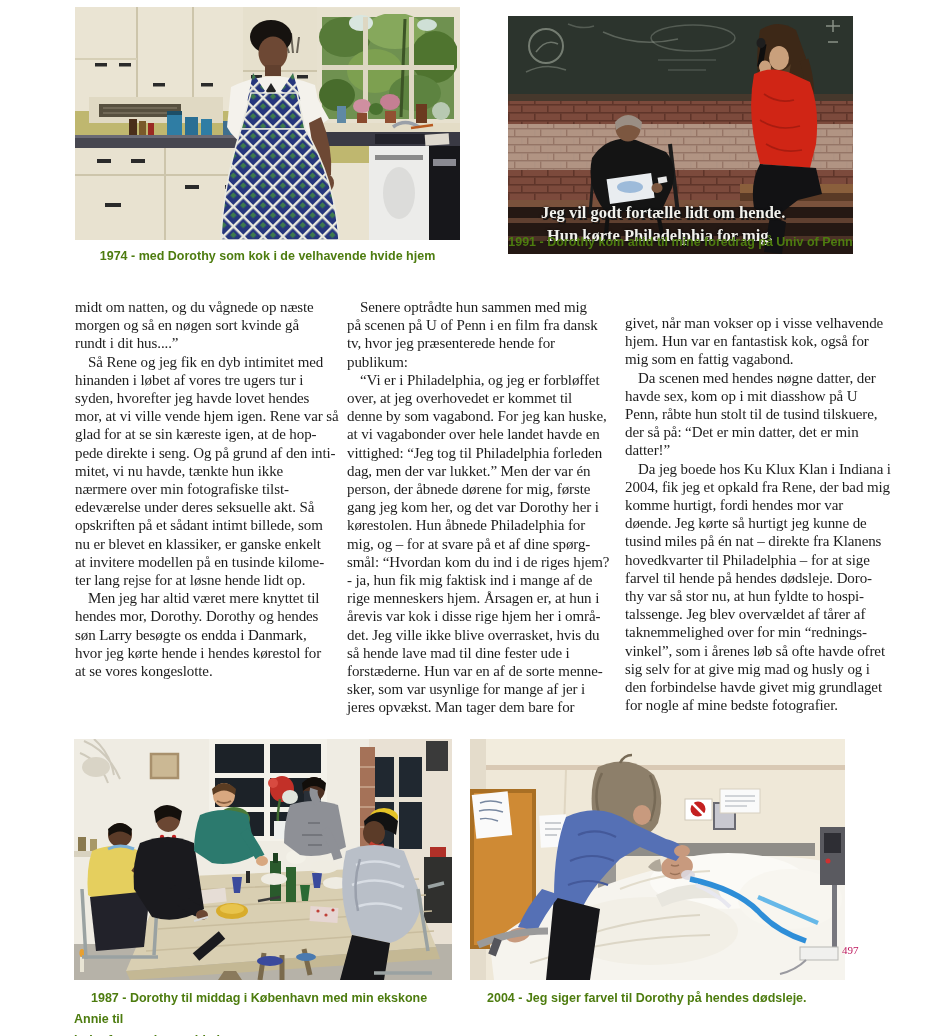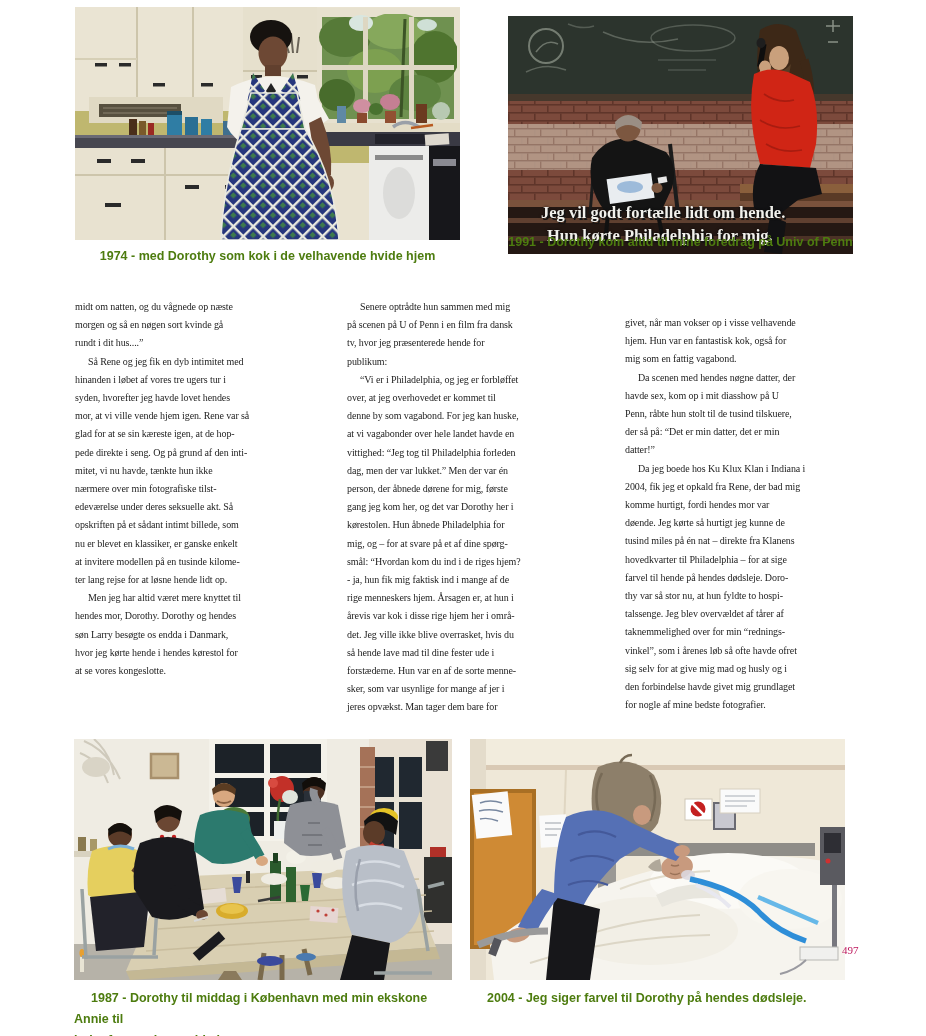--- a/index.html
+++ b/index.html
@@ -4,21 +4,21 @@
 <style>
   html,body{margin:0;padding:0;background:#ffffff;}
   .page{position:relative;width:926px;height:1036px;background:#ffffff;overflow:hidden;
         font-family:"Liberation Serif",serif;}
   .photo{position:absolute;overflow:hidden;background:#ddd;}
   .photo svg{display:block;}
   .caption{position:absolute;font-family:"Liberation Sans",sans-serif;font-size:12.5px;
            font-weight:600;color:#4d7c0f;line-height:21px;white-space:pre-line;}
   .caption.center{text-align:center;}
   .caption.indented{text-indent:17px;text-align:left;}
-  .col{position:absolute;top:298px;width:272px;font-size:10px;line-height:18.2px;
+  .col{position:absolute;top:298px;width:272px;font-size:15px;line-height:18.2px;
        color:#1d1d1d;letter-spacing:-0.1px;}
   .col p{margin:0;white-space:pre;}
   .col p.indent{text-indent:13px;}
   .subs{position:absolute;left:33px;top:185px;font-family:"Liberation Serif",serif;
         font-weight:700;font-size:16.5px;line-height:23px;color:#f1f1ec;
         text-shadow:1.5px 1.5px 0 #141414, 0 0 3px rgba(0,0,0,.8);}
   .subs .s2{padding-left:6px;}
   .pagenum{position:absolute;left:842px;top:944px;font-size:11px;color:#be185d;}
 </style>
 </head>

